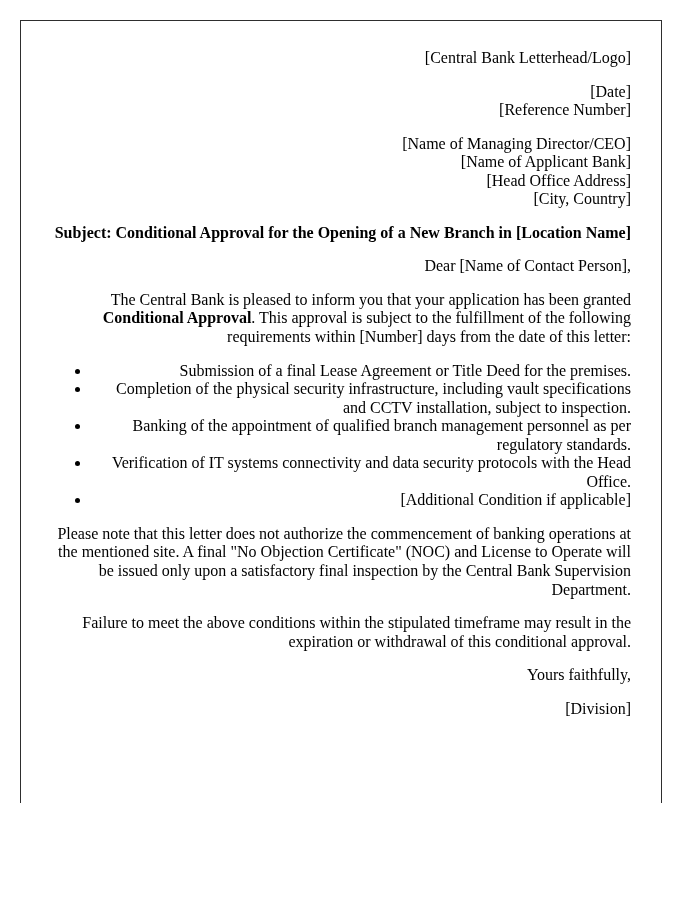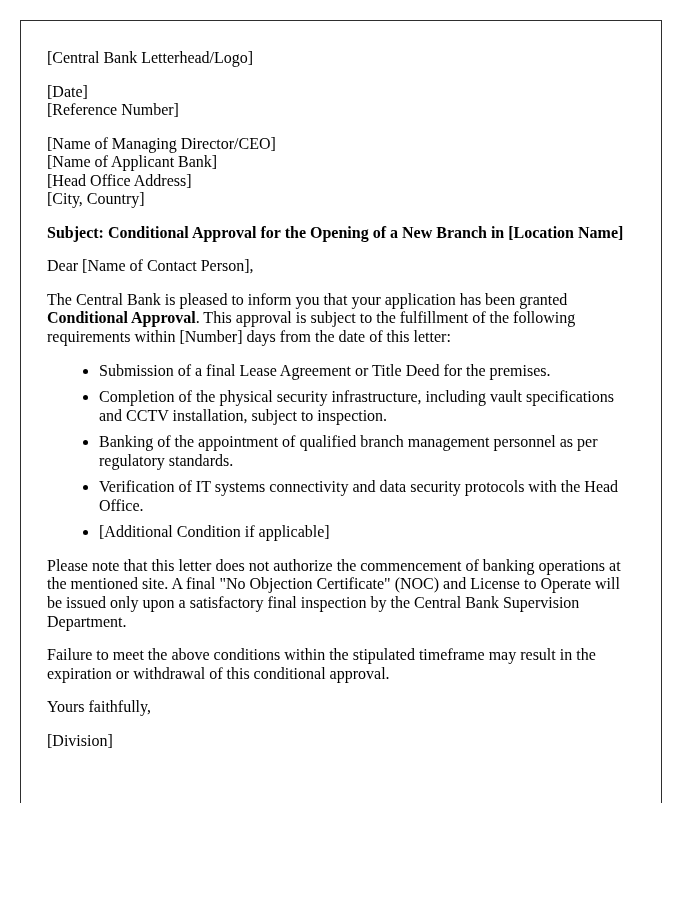--- a/index.html
+++ b/index.html
@@ -22,39 +22,40 @@
     box-sizing: border-box;
     border: 1px solid #2e2e2e;
     border-bottom: none;
     padding: 28px 30px 0 26px;
     overflow: hidden;
     background: #ffffff;
     font-family: "Liberation Serif", "DejaVu Serif", serif;
     font-size: 16px;
     line-height: 1.16;
     color: #000000;
+    text-align: right;
   }
   .letter p {
     margin: 15px 0;
   }
   .letter p:first-child {
     margin-top: 0;
   }
   .subject {
     font-weight: bold;
   }
   .bold {
     font-weight: bold;
   }
   ul.conditions {
     margin: 15px 0;
     padding-left: 44px;
   }
   ul.conditions li {
-    margin: 8px;
+    margin: 0;
     padding: 0;
   }
 </style>
 </head>
 <body>
 
 <div class="page">
   <div class="letter">
 
     <p>[Central Bank Letterhead/Logo]</p>

